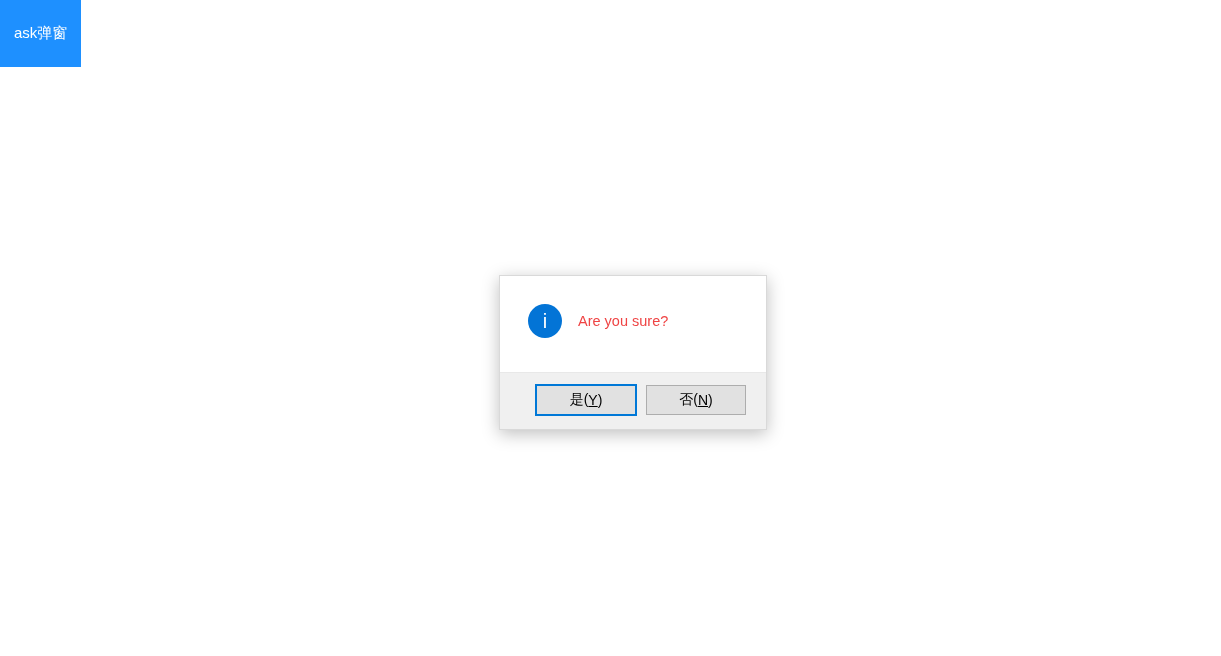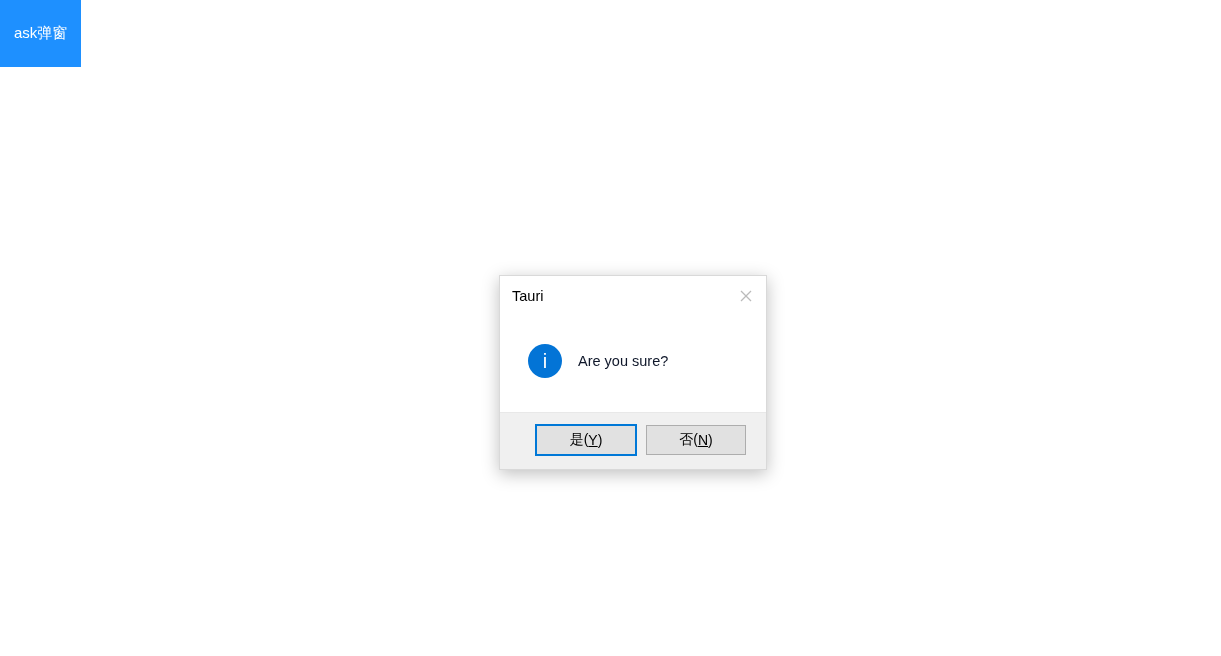--- a/index.html
+++ b/index.html
@@ -82,21 +82,21 @@
     }
     .info-icon span {
       color: #ffffff;
       font-family: "Segoe UI", sans-serif;
       font-size: 20px;
       font-weight: 400;
       line-height: 1;
     }
     .dialog-message {
       font-size: 14.5px;
-      color: #0f172a;
+      color: #ef4444;
     }
     .dialog-footer {
       display: flex;
       justify-content: flex-end;
       gap: 10px;
       padding: 12px 20px 14px 20px;
       background: #f0f0f0;
       border-top: 1px solid #e8e8e8;
     }
     .dlg-btn {
@@ -121,29 +121,20 @@
     .dlg-btn .accel {
       text-decoration: underline;
     }
   </style>
 </head>
 <body>
 
 <button class="trigger-btn">ask弹窗</button>
 
 <div class="dialog">
-  <div class="dialog-titlebar">
-    <span class="dialog-title">Tauri</span>
-    <button class="close-btn" aria-label="Close">
-      <svg viewBox="0 0 12 12">
-        <line x1="1" y1="1" x2="11" y2="11" stroke="currentColor" stroke-width="1.2"></line>
-        <line x1="11" y1="1" x2="1" y2="11" stroke="currentColor" stroke-width="1.2"></line>
-      </svg>
-    </button>
-  </div>
 
   <div class="dialog-body">
     <div class="info-icon">
       <span>i</span>
     </div>
     <div class="dialog-message">Are you sure?</div>
   </div>
 
   <div class="dialog-footer">
     <button class="dlg-btn default">

